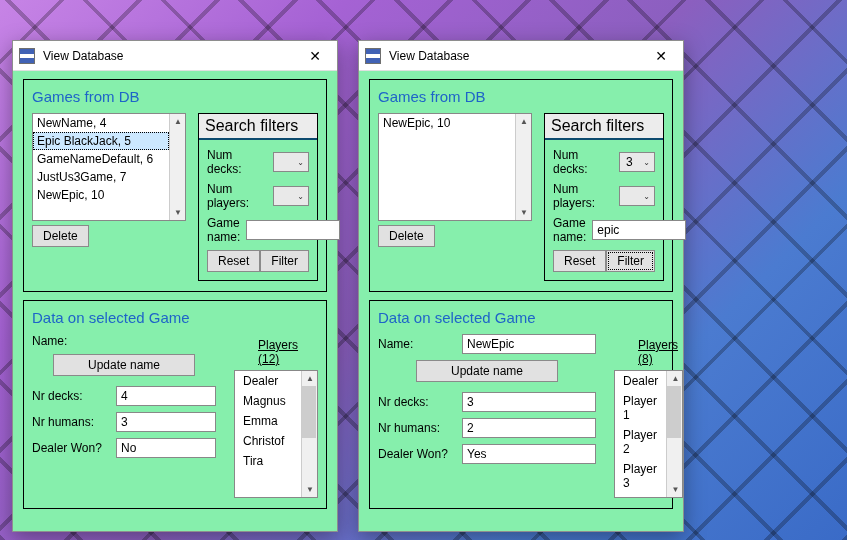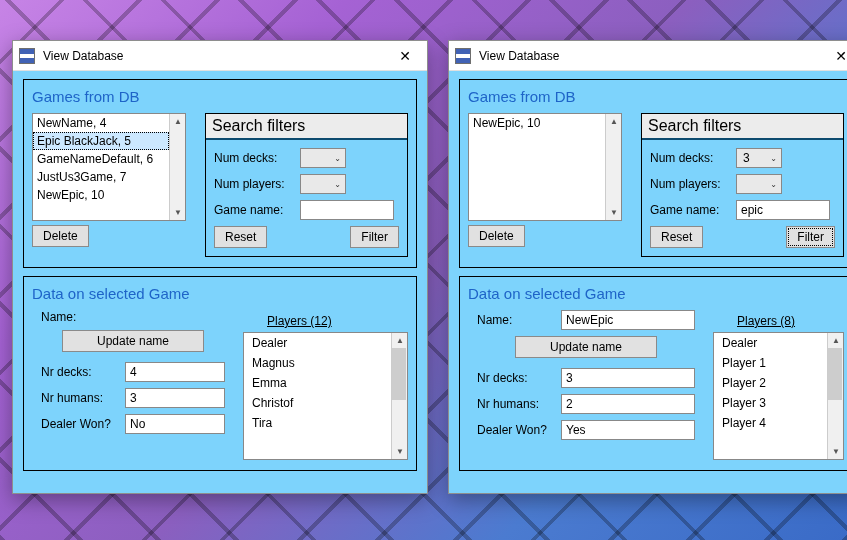--- a/index.html
+++ b/index.html
@@ -25,24 +25,24 @@
     pointer-events: none;
   }
   .windows-area {
     position: relative;
     display: flex;
     gap: 20px;
     padding: 40px 12px 0 12px;
     z-index: 1;
   }
   .win {
-    background: #7dd3fc;
+    background: #86efac;
     border: 1px solid #8e8e8e;
     box-shadow: 0 6px 20px rgba(0,0,0,0.35);
-    width: 416px;
+    width: 326px;
     position: relative;
   }
   .titlebar {
     height: 30px;
     display: flex;
     align-items: center;
     padding: 0 0 0 6px;
     background: #fff;
     border-bottom: 1px solid #e0e0e0;
   }
@@ -63,21 +63,21 @@
   .section-border {
     border: 1px solid #000;
     padding: 6px 8px 10px 8px;
     margin-bottom: 8px;
   }
   .section-title {
     color: #1e64c8;
     font-size: 15px;
     margin: 2px 0 8px 0;
   }
-  .top-cols { display: flex; gap: 19px; }
+  .top-cols { display: flex; gap: 12px; }
   .games-col { width: 154px; }
   .listbox {
     border: 1px solid #888;
     height: 108px;
     overflow: hidden;
     position: relative;
     background: #fff;
   }
   .listbox .scroll { position: absolute; right:0; top:0; bottom:0; width:16px; background:#f0f0f0; border-left:1px solid #ccc; }
   .listbox .scroll .up, .listbox .scroll .down {
@@ -148,21 +148,21 @@
     padding: 8px 4px;
     font-size: 12px;
     font-family: inherit;
     background: #fff;
   }
   .btn-row {
     display:flex; justify-content: space-between;
     margin-top: 4px;
   }
   .data-cols { display:flex; gap: 18px; margin-top:4px; }
-  .form-col { flex: 1; margin-left: 9px; }
+  .form-col { flex: 1; }
   .form-row { display:flex; align-items: center; gap: 6px; margin-bottom: 6px; }
   .form-row label { width: 78px; font-size:12px; }
   .form-row .txt { flex:1; width: 100px; }
   .name-row .txt { width: 134px; flex:none; }
   .update-name-wrap { display:flex; justify-content:center; margin: 0 0 10px 0; }
   .players-col { width: 172px; }
   .players-title { margin: 4px 0 4px 24px; font-size:12px;text-decoration:underline; }
   .players-listbox {
     border: 1px solid #888;
     height: 128px;

